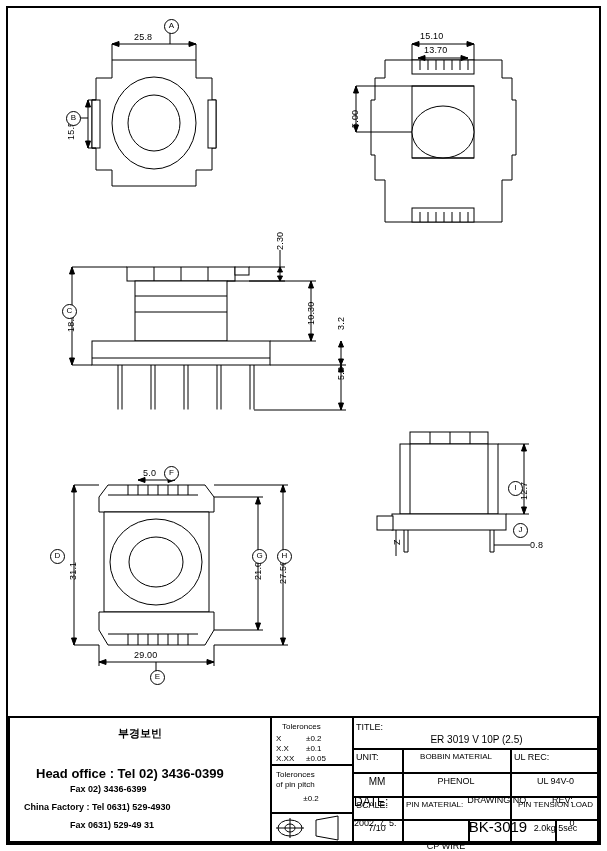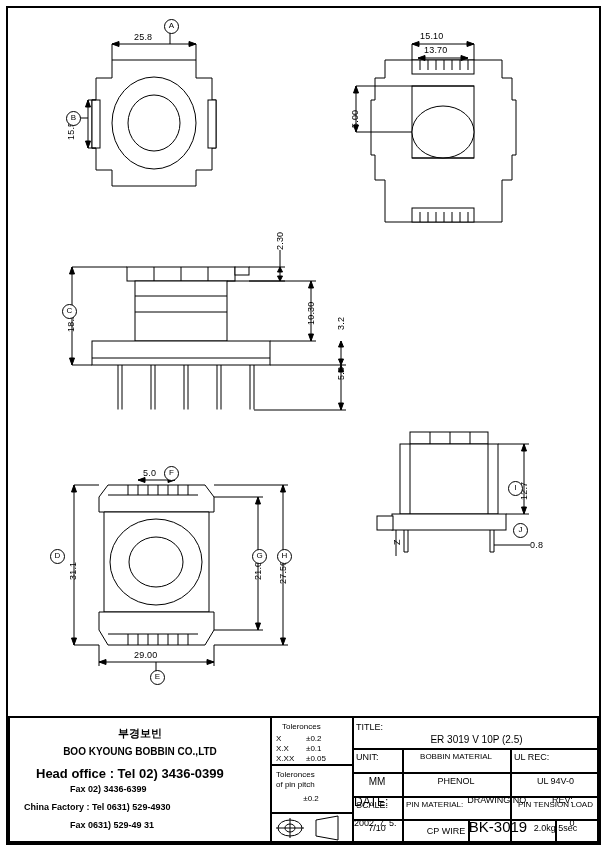--- a/index.html
+++ b/index.html
@@ -268,21 +268,20 @@
   <div class="dim" style="left:392px;top:545px;transform:rotate(-90deg);transform-origin:left top;">Z</div>
   <div class="circleLbl" style="left:508px;top:481px;">I</div>
   <div class="circleLbl" style="left:513px;top:523px;">J</div>
 
   <div id="title">
 
     <div class="cellborder" style="left:260px;top:0;width:1px;height:125px;"></div>
     <div class="cellborder" style="left:342px;top:0;width:1px;height:125px;"></div>
 
     <div class="tt ko center cbold" style="left:40px;top:8px;width:180px;font-size:11px;">부경보빈</div>
-    <div class="tt center cbold" style="left:22px;top:28px;width:216px;font-size:10px;">BOO KYOUNG BOBBIN CO.,LTD</div>
     <div class="tt cbold" style="left:26px;top:48px;font-size:13px;text-align:center;">Head office  :  Tel  02) 3436-0399</div>
     <div class="tt cbold" style="left:60px;top:66px;font-size:9px;">Fax  02) 3436-6399</div>
     <div class="tt cbold" style="left:14px;top:84px;font-size:9px;">China Factory :  Tel 0631) 529-4930</div>
     <div class="tt cbold" style="left:60px;top:102px;font-size:9px;">Fax 0631) 529-49 31</div>
 
     <div class="cellborder" style="left:260px;top:46px;width:82px;height:1px;"></div>
     <div class="cellborder" style="left:260px;top:94px;width:82px;height:1px;"></div>
     <div class="tt" style="left:272px;top:4px;font-size:8px;">Toleronces</div>
     <div class="tt" style="left:266px;top:16px;font-size:8px;">X</div>
     <div class="tt" style="left:296px;top:16px;font-size:8px;">±0.2</div>
@@ -332,21 +331,21 @@
 
     <div class="tt center" style="left:342px;top:105px;width:0;"></div>
 
     <div class="tt center" style="left:342px;top:58px;width:0;"></div>
     <div class="tt center" style="left:342px;top:82px;width:0;"></div>
 
     <div class="tt" style="left:396px;top:82px;font-size:8px;">PIN MATERIAL:</div>
     <div class="tt center" style="left:500px;top:82px;width:91px;font-size:8px;">PIN TENSION LOAD</div>
 
     <div class="tt center" style="left:342px;top:105px;width:50px;font-size:9px;">7/10</div>
-    <div class="tt center" style="left:392px;top:108px;width:88px;font-size:9px;">CP WIRE</div>
+    <div class="tt center" style="left:392px;top:123px;width:88px;font-size:9px;">CP WIRE</div>
     <div class="tt center" style="left:500px;top:105px;width:91px;font-size:9px;">2.0kg 5sec</div>
 
   </div>
 
   <div style="position:absolute;left:350px;top:817px;width:249px;height:0;"></div>
   <div class="tt" style="position:absolute;left:354px;top:795px;font-size:12px;">DATE:</div>
   <div class="tt" style="position:absolute;left:354px;top:818px;font-size:9px;">2002. 7. 5.</div>
   <div class="tt center" style="position:absolute;left:452px;top:795px;width:92px;font-size:9px;">DRAWING NO.</div>
   <div class="tt center" style="position:absolute;left:452px;top:818px;width:92px;font-size:15px;">BK-3019</div>
   <div class="tt" style="position:absolute;left:552px;top:795px;font-size:9px;">REV:</div>

